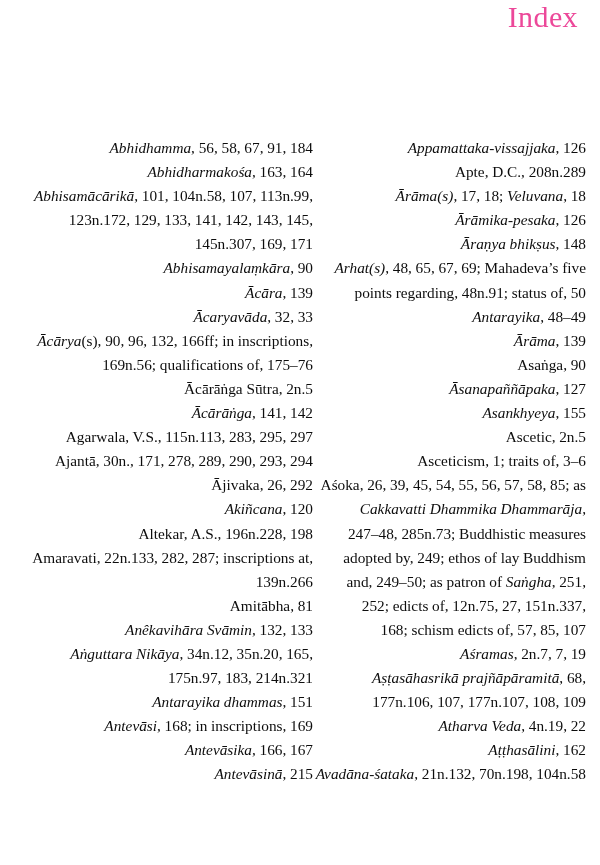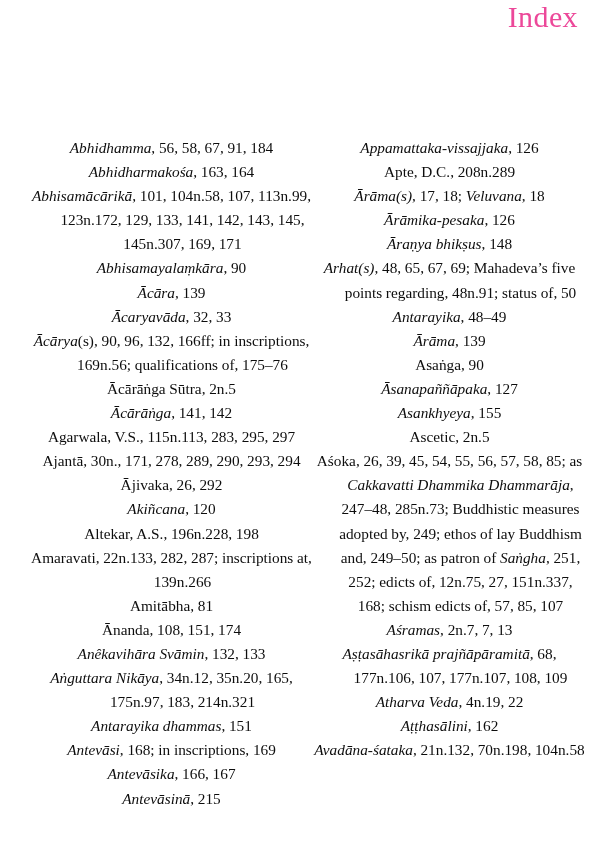--- a/index.html
+++ b/index.html
@@ -55,21 +55,21 @@
     width: 273px;
     flex: 0 0 273px;
   }
 
   .index-entry {
     font-size: 15.3px;
     line-height: 24.1px;
     text-indent: -22px;
     padding-left: 22px;
     margin: 0;
-    text-align: center;
+    text-align: right;
     word-spacing: -0.1px;
     hyphens: none;
   }
   .index-entry i,
   .index-entry em {
     font-style: italic;
   }
 </style>
 </head>
 <body>
@@ -89,41 +89,41 @@
       <p class="index-entry"><i>Ācārya</i><span>(s), 90, 96, 132, 166ff; in inscriptions, 169n.56; qualifications of, 175–76</span></p>
       <p class="index-entry"><span>Ācārāṅga Sūtra</span><span>, 2n.5</span></p>
       <p class="index-entry"><i>Ācārāṅga</i><span>, 141, 142</span></p>
       <p class="index-entry"><span>Agarwala, V.S.</span><span>, 115n.113, 283, 295, 297</span></p>
       <p class="index-entry"><span>Ajantā</span><span>, 30n., 171, 278, 289, 290, 293, 294</span></p>
       <p class="index-entry"><span>Ājivaka</span><span>, 26, 292</span></p>
       <p class="index-entry"><i>Akiñcana</i><span>, 120</span></p>
       <p class="index-entry"><span>Altekar, A.S.</span><span>, 196n.228, 198</span></p>
       <p class="index-entry"><span>Amaravati</span><span>, 22n.133, 282, 287; inscriptions at, 139n.266</span></p>
       <p class="index-entry"><span>Amitābha</span><span>, 81</span></p>
-      <p class="index-entry"><span>Ānanda</span><span>, 108, 151, 174</span></p>
       <p class="index-entry"><i>Anêkavihāra Svāmin</i><span>, 132, 133</span></p>
       <p class="index-entry"><i>Aṅguttara Nikāya</i><span>, 34n.12, 35n.20, 165, 175n.97, 183, 214n.321</span></p>
       <p class="index-entry"><i>Antarayika dhammas</i><span>, 151</span></p>
       <p class="index-entry"><i>Antevāsi</i><span>, 168; in inscriptions, 169</span></p>
       <p class="index-entry"><i>Antevāsika</i><span>, 166, 167</span></p>
       <p class="index-entry"><i>Antevāsinā</i><span>, 215</span></p>
     </div>
   <div class="index-column right">
       <p class="index-entry"><i>Appamattaka-vissajjaka</i><span>, 126</span></p>
       <p class="index-entry"><span>Apte, D.C.</span><span>, 208n.289</span></p>
       <p class="index-entry"><i>Ārāma(s)</i><span>, 17, 18; <i>Veluvana</i>, 18</span></p>
       <p class="index-entry"><i>Ārāmika-pesaka</i><span>, 126</span></p>
       <p class="index-entry"><i>Āraṇya bhikṣus</i><span>, 148</span></p>
       <p class="index-entry"><i>Arhat(s)</i><span>, 48, 65, 67, 69; Mahadeva’s five points regarding, 48n.91; status of, 50</span></p>
       <p class="index-entry"><i>Antarayika</i><span>, 48–49</span></p>
       <p class="index-entry"><i>Ārāma</i><span>, 139</span></p>
       <p class="index-entry"><span>Asaṅga</span><span>, 90</span></p>
       <p class="index-entry"><i>Āsanapaññāpaka</i><span>, 127</span></p>
       <p class="index-entry"><i>Asankhyeya</i><span>, 155</span></p>
       <p class="index-entry"><span>Ascetic</span><span>, 2n.5</span></p>
+      <p class="index-entry"><span>Asceticism</span><span>, 1; traits of, 3–6</span></p>
       <p class="index-entry"><span>Aśoka</span><span>, 26, 39, 45, 54, 55, 56, 57, 58, 85; as <i>Cakkavatti Dhammika Dhammarāja</i>, 247–48, 285n.73; Buddhistic measures adopted by, 249; ethos of lay Buddhism and, 249–50; as patron of <i>Saṅgha</i>, 251, 252; edicts of, 12n.75, 27, 151n.337, 168; schism edicts of, 57, 85, 107</span></p>
-      <p class="index-entry"><i>Aśramas</i><span>, 2n.7, 7, 13</span></p>
+      <p class="index-entry"><i>Aśramas</i><span>, 2n.7, 7, 19</span></p>
       <p class="index-entry"><i>Aṣṭasāhasrikā prajñāpāramitā</i><span>, 68, 177n.106, 107, 177n.107, 108, 109</span></p>
       <p class="index-entry"><i>Atharva Veda</i><span>, 4n.19, 22</span></p>
       <p class="index-entry"><i>Aṭṭhasālini</i><span>, 162</span></p>
       <p class="index-entry"><i>Avadāna-śataka</i><span>, 21n.132, 70n.198, 104n.58</span></p>
     </div>
 </div>
 
 </body></html>

